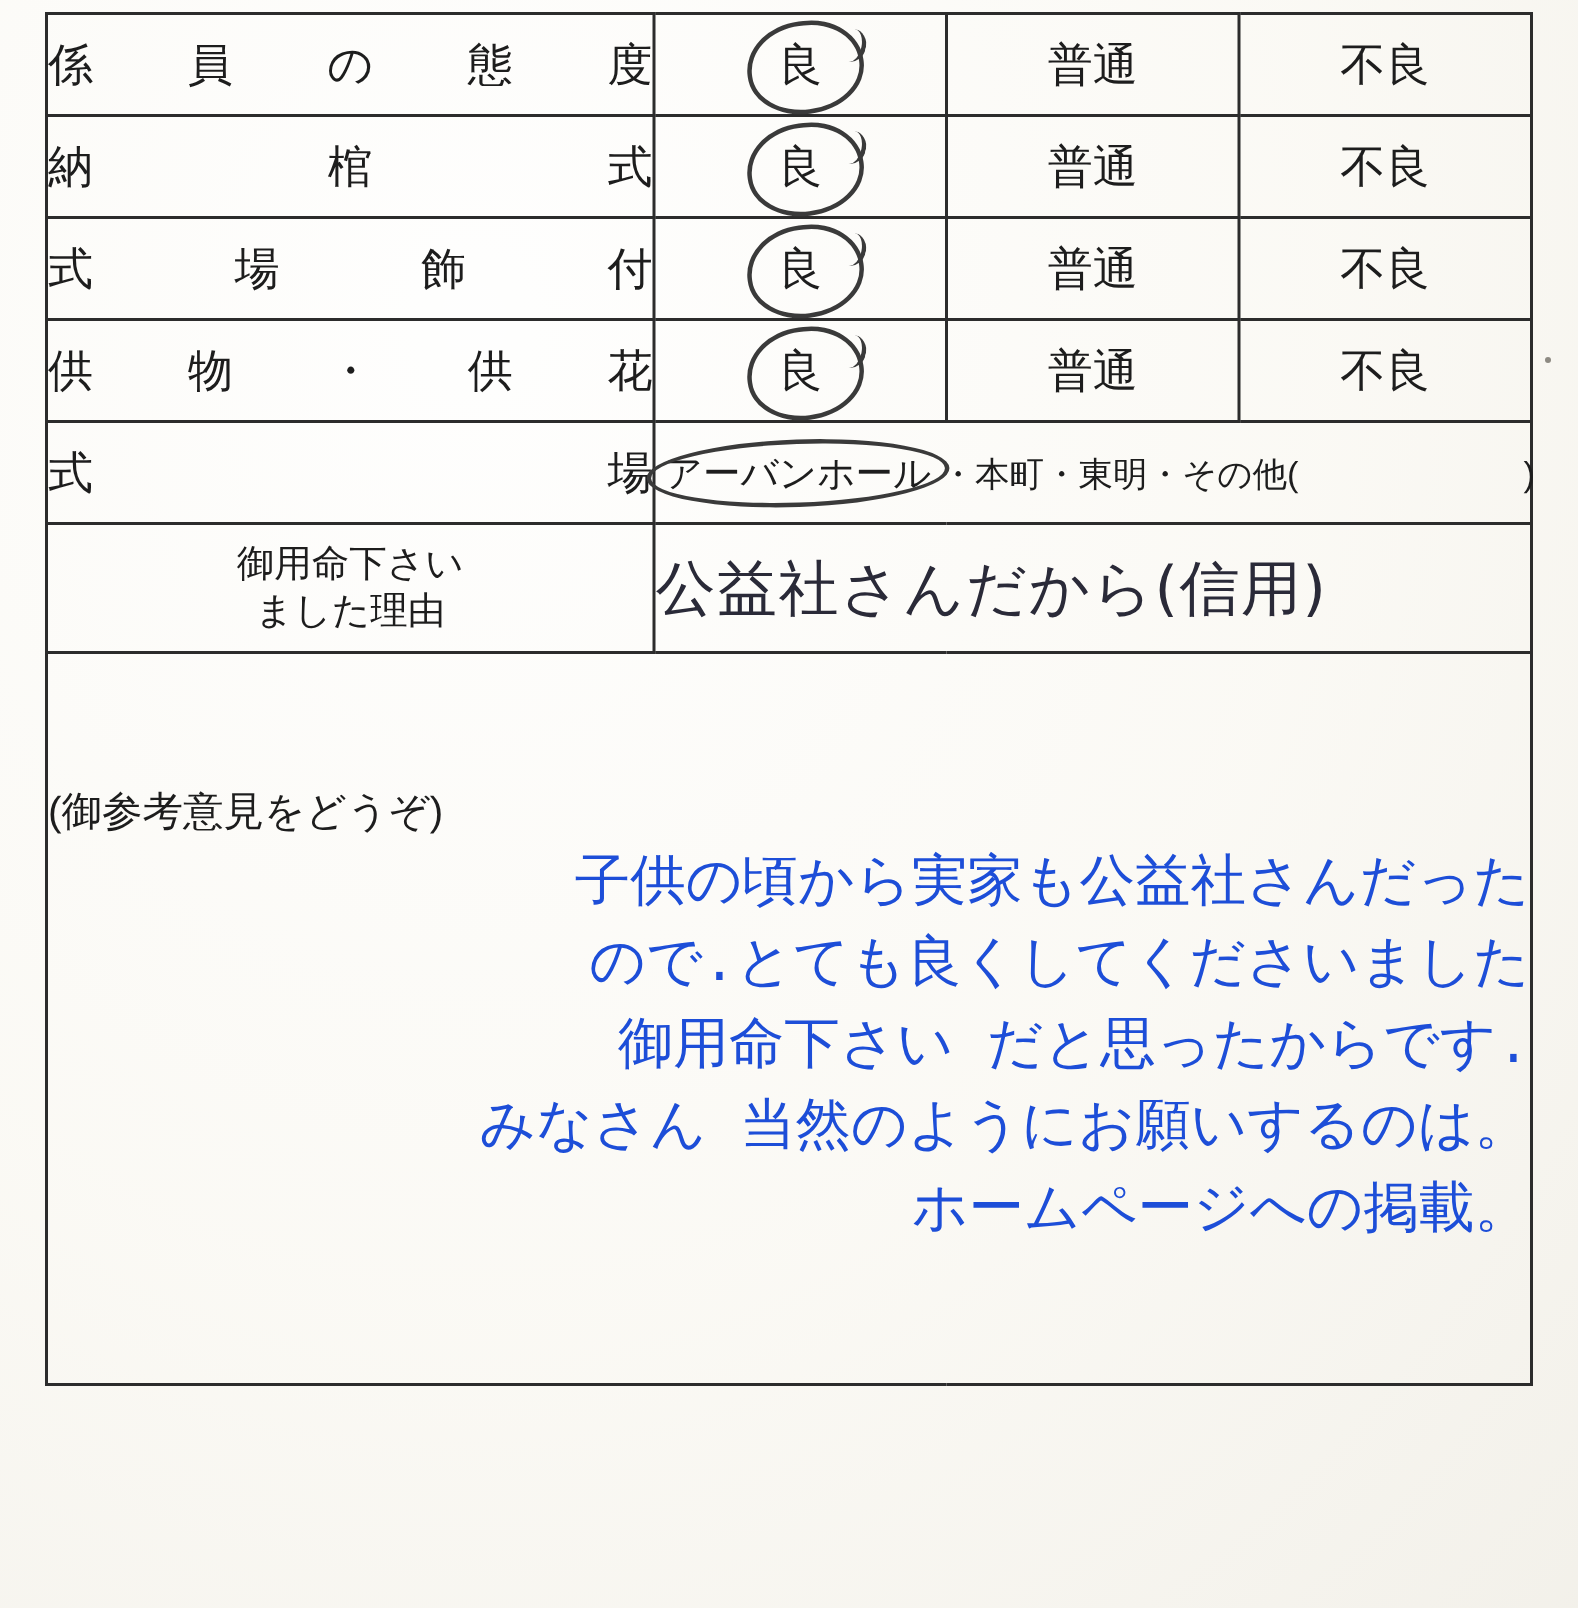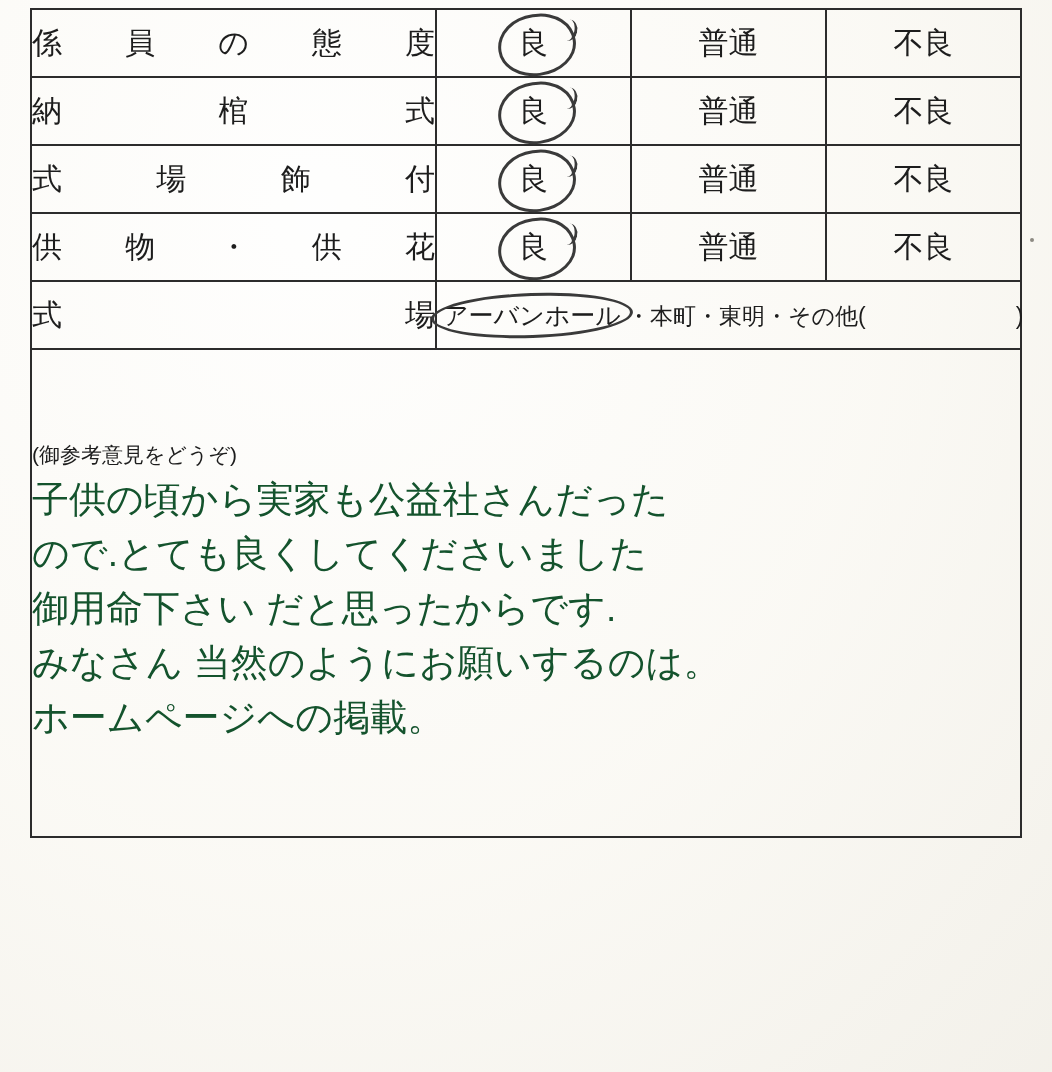--- a/index.html
+++ b/index.html
@@ -134,30 +134,31 @@
   .reason-answer {
     padding: 4px 14px;
     height: 84px;
   }
   .comment-cell {
     height: 486px;
     padding: 10px 18px 0 18px;
     vertical-align: top;
   }
   .comment-head {
-    font-size: 21px;
+    font-size: 27px;
     color: #1d1d1d;
     margin-bottom: 4px;
   }
   .comment-line {
-    font-family: Liberation Sans, sans-serif;
-    color: #14532d;
+    font-family: Liberation Mono, monospace;
+    color: #1d4ed8;
     font-size: 37px;
     line-height: 1.47;
     white-space: nowrap;
+    text-align: right;
   }
   .publish-label {
     font-size: 31px;
     color: #1d1d1d;
     height: 66px;
     padding: 0 14px;
     white-space: nowrap;
   }
   .publish-label .note {
     font-size: 20px;
@@ -287,20 +288,29 @@
           </div>
         </td>
         <td class="venue-cell" colspan="3">
           <span class="venue-circled">
             <span class="ellipse"></span>
             <span>アーバンホール</span>
           </span><span class="small">・</span><span class="small">本町</span><span class="small">・</span><span class="small">東明</span><span class="small">・</span><span class="small">その他(</span><span class="small" style="padding-left:150px">)</span>
         </td>
       </tr>
 
+      <tr>
+        <td class="reason-label">
+          <div>御用命下さい</div>
+          <div>ました理由</div>
+        </td>
+        <td class="reason-answer" colspan="3">
+          <div class="handwriting">公益社さんだから(信用)</div>
+        </td>
+      </tr>
 
       <tr>
         <td class="comment-cell" colspan="4">
           <div class="comment-head">(御参考意見をどうぞ)</div>
           <div class="comment-line">子供の頃から実家も公益社さんだった</div>
           <div class="comment-line">ので.とても良くしてくださいました</div>
           <div class="comment-line">御用命下さい だと思ったからです.</div>
           <div class="comment-line">みなさん 当然のようにお願いするのは。</div>
           <div class="comment-line">ホームページへの掲載。</div>
         </td>

